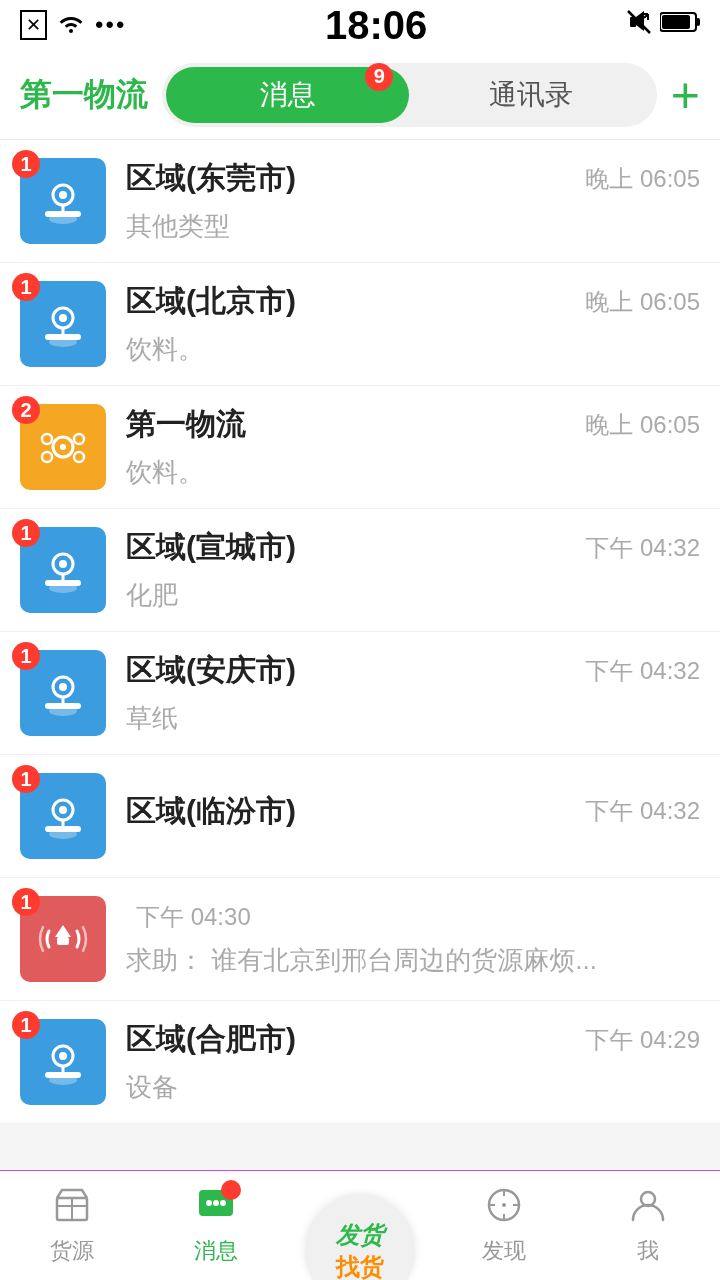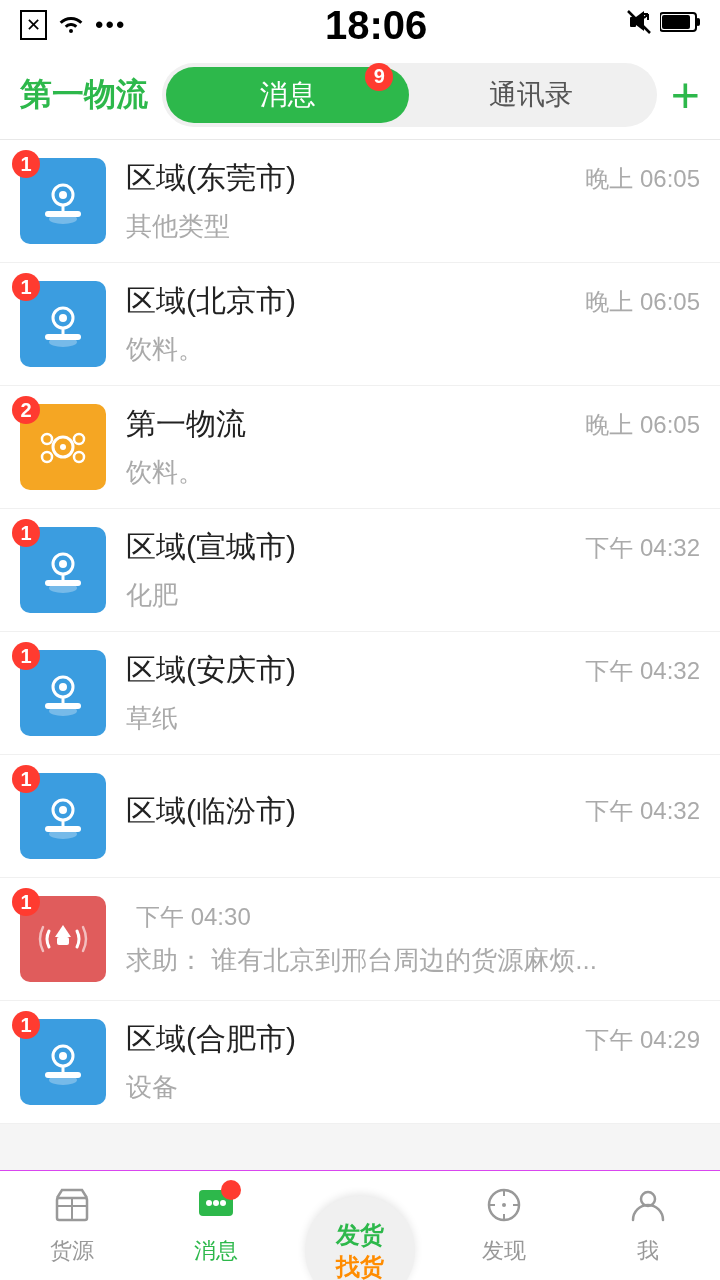--- a/index.html
+++ b/index.html
@@ -150,21 +150,21 @@
 
     .item-content { flex: 1; overflow: hidden; }
     .item-top {
       display: flex;
       justify-content: space-between;
       align-items: center;
       margin-bottom: 10px;
     }
     .item-name {
       font-size: 30px;
-      font-weight: 400;
+      font-weight: 700;
       color: #222;
     }
     .item-time {
       font-size: 24px;
       color: #aaa;
       flex: 0 0 auto;
       margin-left: 10px;
     }
     .item-preview {
       font-size: 26px;
@@ -218,21 +218,21 @@
       height: 110px;
       border-radius: 50%;
       background: #f0f0f0;
       display: flex;
       flex-direction: column;
       align-items: center;
       justify-content: center;
       cursor: pointer;
       box-shadow: 0 -2px 8px rgba(0,0,0,0.1);
     }
-    .nav-center-line1 { font-size: 24px; color: #2db84b; font-weight: bold; }
+    .nav-center-line1 { font-size: 24px; color: #2db84b; font-weight: bold; font-style: italic; }
     .nav-center-line2 { font-size: 24px; color: #ff8c00; font-weight: bold; }
 
     
     .msg-icon-wrap {
       position: relative;
       display: inline-block;
     }
     .msg-icon-badge {
       position: absolute;
       top: -6px;

